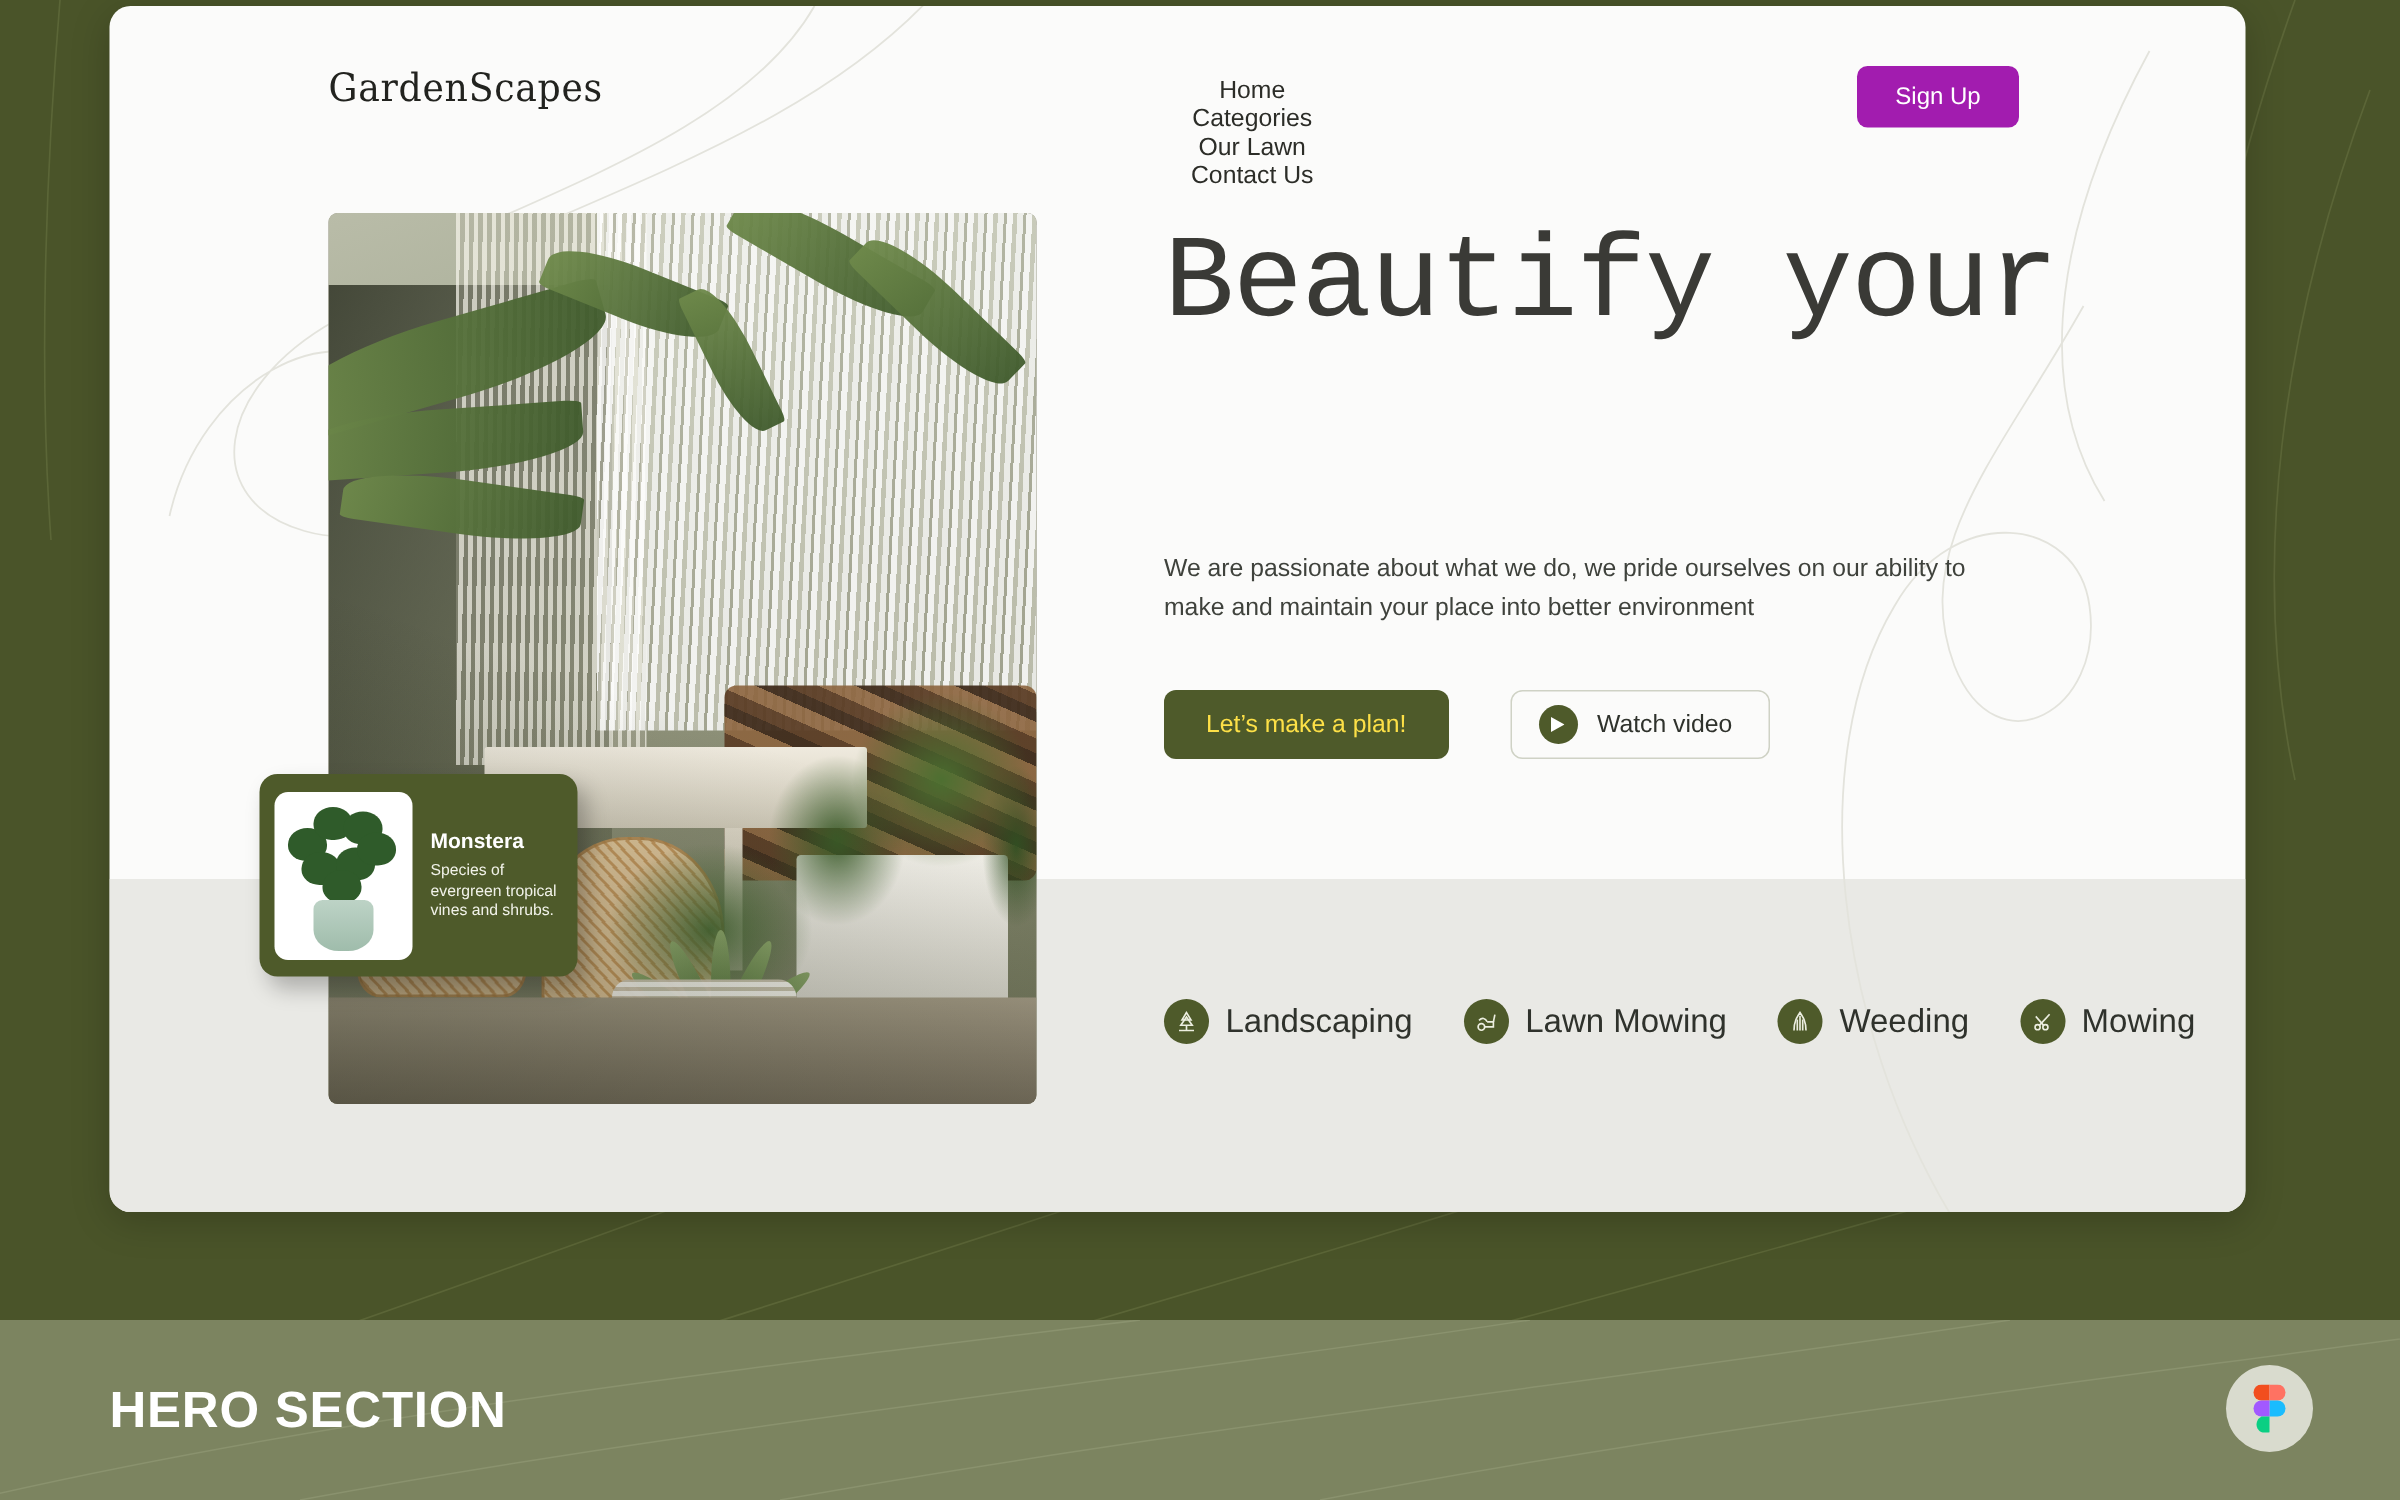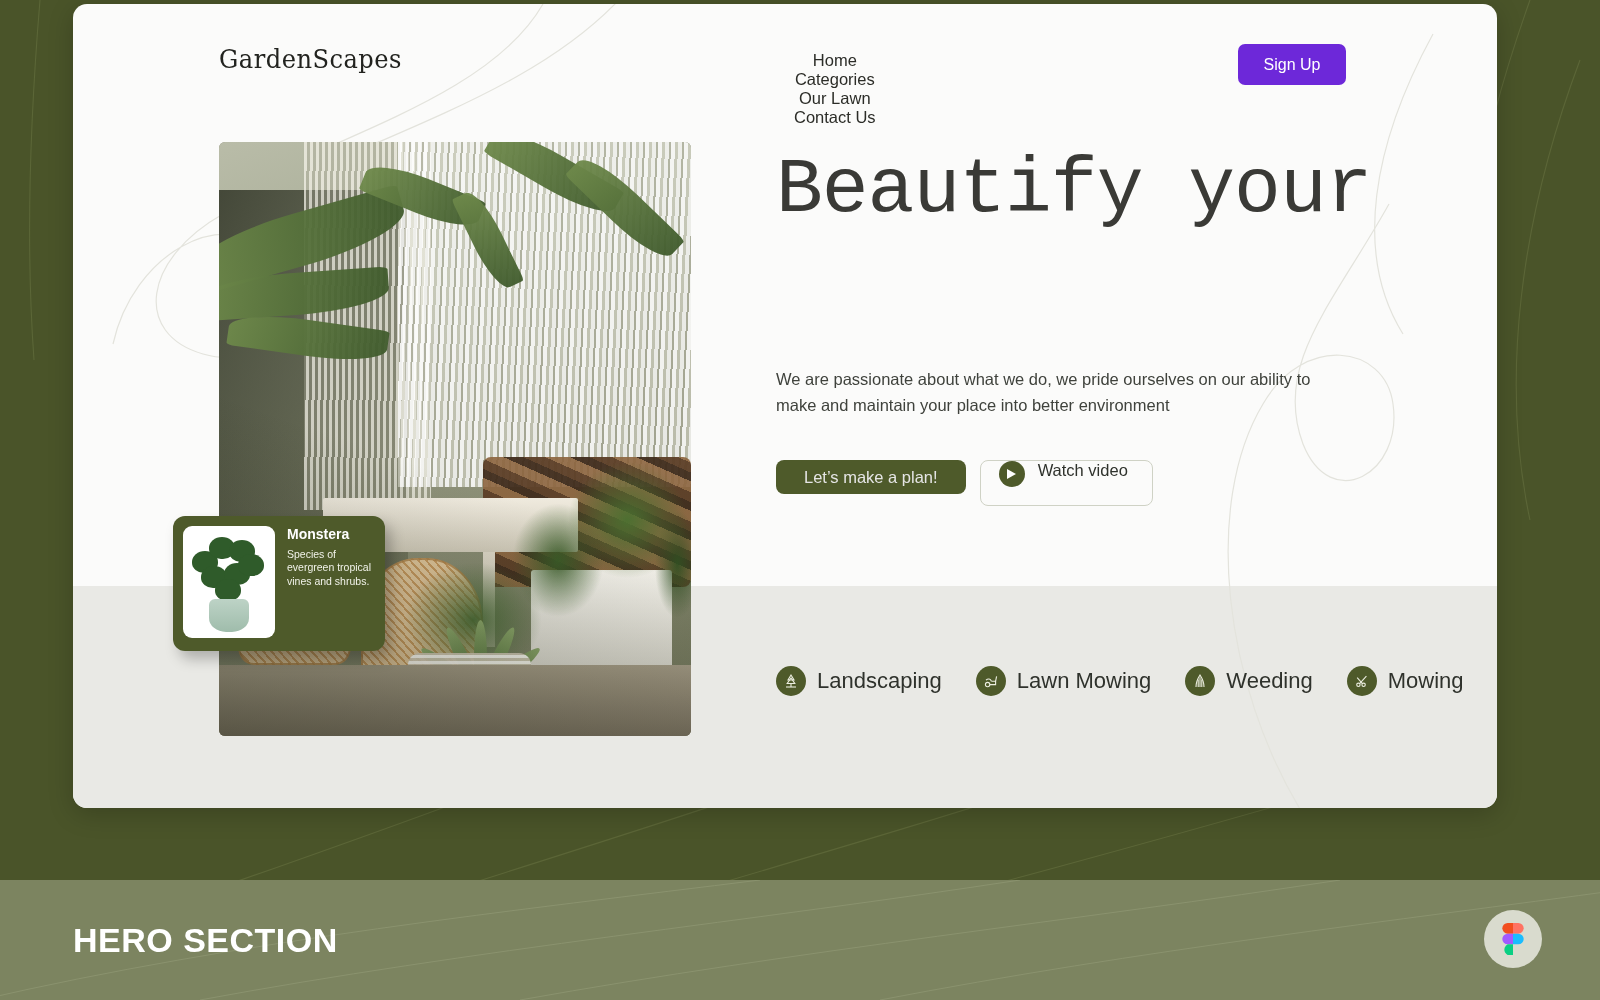--- a/index.html
+++ b/index.html
@@ -49,21 +49,21 @@
     position: absolute; left: 700px; top: 47px;
     display: flex; align-items: center; gap: 0px; flex-direction: column;
   }
   .nav a {
     color: #2c2d28; font-size: 16.5px; text-decoration: none;
     padding: 0 21px; white-space: nowrap;
   }
   .signup {
     position: absolute; left: 1165px; top: 40px;
     width: 108px; height: 41px;
-    background: #6d28d9; color: #ffffff;
+    background: #a21caf; color: #ffffff;
     border: none; border-radius: 7px;
     font-size: 16px; font-family: "Liberation Sans", sans-serif;
     cursor: pointer;
   }
 
   
   .photo {
     position: absolute; left: 146px; top: 138px;
     width: 472px; height: 594px;
     border-radius: 6px; overflow: hidden;
@@ -163,21 +163,21 @@
       linear-gradient(200deg, rgba(0,0,0,0) 55%, rgba(20,26,12,.35) 100%);
   }
 
   
   .mcard {
     position: absolute; left: 100px; top: 512px;
     width: 212px; height: 135px;
     background: #4e5a2a;
     border-radius: 12px;
     box-shadow: 6px 8px 14px rgba(0,0,0,.25);
-    display: flex; 
+    display: flex; align-items: center;
     padding: 10px;
     z-index: 5;
   }
   .mthumb {
     width: 92px; height: 112px; flex: 0 0 92px;
     background: #ffffff; border-radius: 9px;
     position: relative; overflow: hidden;
   }
   .mleaves { position:absolute; left: 8%; top: 6%; width: 84%; height: 62%; }
   .mleaf {
@@ -201,32 +201,33 @@
     font-size: 78px; line-height: 1.18;
     color: #3a3a36; font-weight: 400;
     letter-spacing: -1px;
   }
   .subtext {
     position: absolute; left: 703px; top: 362px; width: 560px;
     font-size: 16.5px; line-height: 1.6; color: #3f423c;
   }
   .ctas { position: absolute; left: 703px; top: 456px; display: flex; gap: 14px; }
   .btn-primary {
-    height: 34px; padding: 0 28px;
-    background: #4e5a2a; color: #e5e5e5; border: none; border-radius: 8px;
+    height: 46px; padding: 0 28px;
+    background: #4e5a2a; color: #fde047; border: none; border-radius: 8px;
     font-size: 16.5px; cursor: pointer;
     font-family: "Liberation Sans", sans-serif;
   }
   .btn-ghost {
     height: 46px; padding: 0 24px 0 18px;
     background: #fbfbfa; color: #2f322c;
     border: 1px solid #cfd2c5; border-radius: 8px;
     font-size: 16.5px; cursor: pointer;
-    display: flex; align-items: flex-start; gap: 13px;
+    display: flex; align-items: center; gap: 13px;
     font-family: "Liberation Sans", sans-serif;
+    margin-left: 27px;
   }
   .play {
     width: 26px; height: 26px; border-radius: 50%;
     background: #4e5a2a; display: flex; align-items: center; justify-content: center;
   }
 
   
   .services {
     position: absolute; left: 703px; top: 662px;
     display: flex; align-items: center; gap: 34px;

